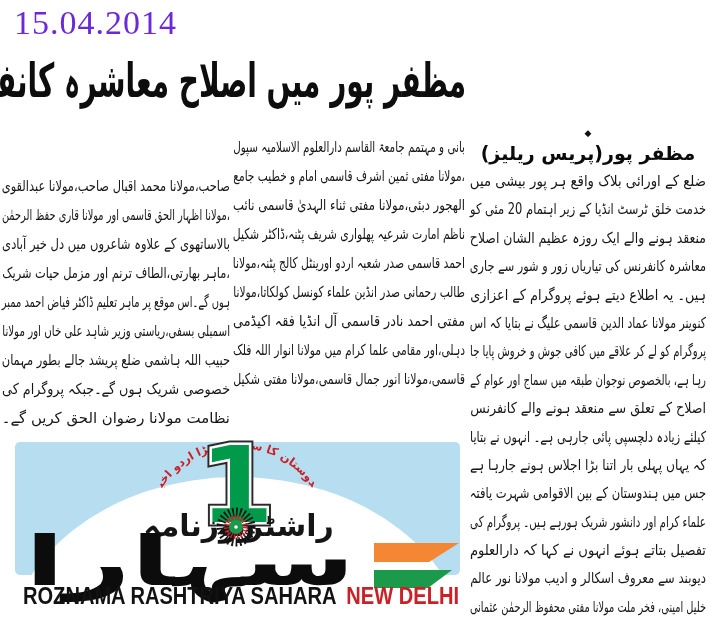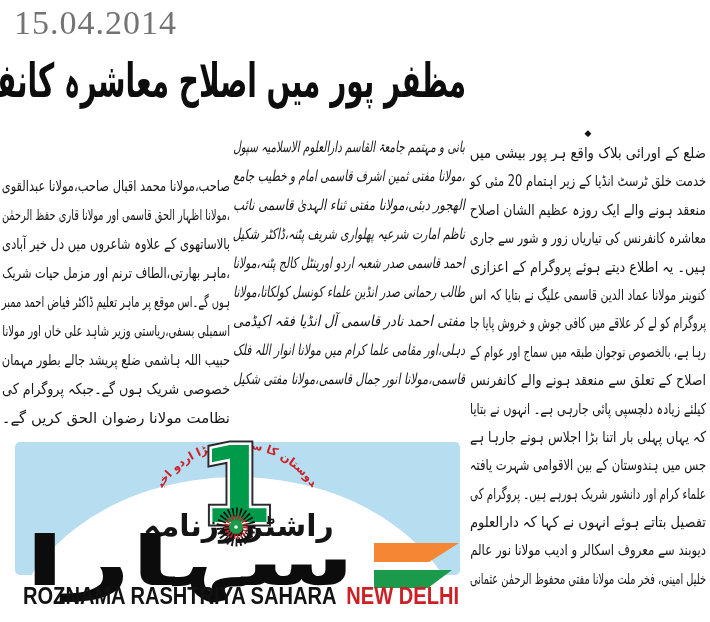--- a/index.html
+++ b/index.html
@@ -3,40 +3,40 @@
 <meta charset="utf-8">
 <style>
   html,body{margin:0;padding:0;background:#e8e8e8;}
   .page{
     position:relative;width:710px;height:622px;background:#ffffff;
     overflow:hidden;font-family:"DejaVu Sans",sans-serif;color:#141414;
   }
   .date-stamp{
     position:absolute;left:14px;top:4px;
     font-family:"Liberation Serif","DejaVu Serif",serif;
-    font-size:34px;letter-spacing:1px;color:#737373;
+    font-size:34px;letter-spacing:1px;color:#6d28d9;
   }
   .headline-wrap{
     position:absolute;left:8px;right:8px;top:44px;height:78px;
     text-align:center;direction:rtl;
   }
   .headline{
     display:inline-block;white-space:nowrap;font-weight:700;
     font-size:47px;line-height:74px;color:#0d0d0d;transform-origin:center center;
   }
   .col{
     position:absolute;direction:rtl;color:#161616;
   }
   .col .line{
     display:block;white-space:nowrap;font-size:15px;
     text-align:justify;text-align-last:justify;transform-origin:right center;
   }
   .col-right{left:470px;top:127px;width:236px;}
   .col-right .line{line-height:28.4px;height:28.4px;}
-  .col-middle{left:233px;top:133px;width:232px;font-style:italic;}
+  .col-middle{left:233px;top:133px;width:232px;}
   .col-left{left:2px;top:133px;width:228px;margin-top:39px;}
   .col-middle .line,.col-left .line{line-height:29px;height:29px;}
   .ornament{
     display:block;text-align:center;text-align-last:center;font-size:9px;
     height:12px;line-height:12px;color:#111;
   }
   .dateline{
     display:block;white-space:nowrap;text-align:center;text-align-last:center;
     font-weight:700;font-size:19px;height:28px;line-height:28px;color:#0b0b0b;
     transform-origin:center center;
@@ -50,20 +50,21 @@
 <div class="page">
 
   <div class="date-stamp">15.04.2014</div>
 
   <div class="headline-wrap">
     <span class="headline" style="transform-origin: center center; transform: scaleX(0.595197);">مظفر پور میں اصلاح معاشرہ کانفرنس کی تیاریاں</span>
   </div>
 
   <div class="col col-right">
     <span class="ornament">◆</span>
+    <span class="dateline">مظفر پور(پریس ریلیز)</span>
     <div>
 
     <span class="line" style="transform-origin: right center; transform: scaleX(0.883895);">ضلع کے اورائی بلاک واقع ہر پور بیشی میں</span>
         <span class="line" style="transform-origin: right center; transform: scaleX(0.763754);">خدمت خلق ٹرسٹ انڈیا کے زیر اہتمام 20 مئی کو</span>
         <span class="line" style="transform-origin: right center; transform: scaleX(0.830986);">منعقد ہونے والے ایک روزہ عظیم الشان اصلاح</span>
         <span class="line" style="transform-origin: right center; transform: scaleX(0.753994);">معاشرہ کانفرنس کی تیاریاں زور و شور سے جاری</span>
         <span class="line" style="transform-origin: right center; transform: scaleX(0.851986);">ہیں۔ یہ اطلاع دیتے ہوئے پروگرام کے اعزازی</span>
         <span class="line" style="transform-origin: right center; transform: scaleX(0.728395);">کنوینر مولانا عماد الدین قاسمی علیگ نے بتایا کہ اس</span>
         <span class="line" style="transform-origin: right center; transform: scaleX(0.672365);">پروگرام کو لے کر علاقے میں کافی جوش و خروش پایا جا</span>
         <span class="line" style="transform-origin: right center; transform: scaleX(0.676218);">رہا ہے، بالخصوص نوجوان طبقہ میں سماج اور عوام کے</span>

